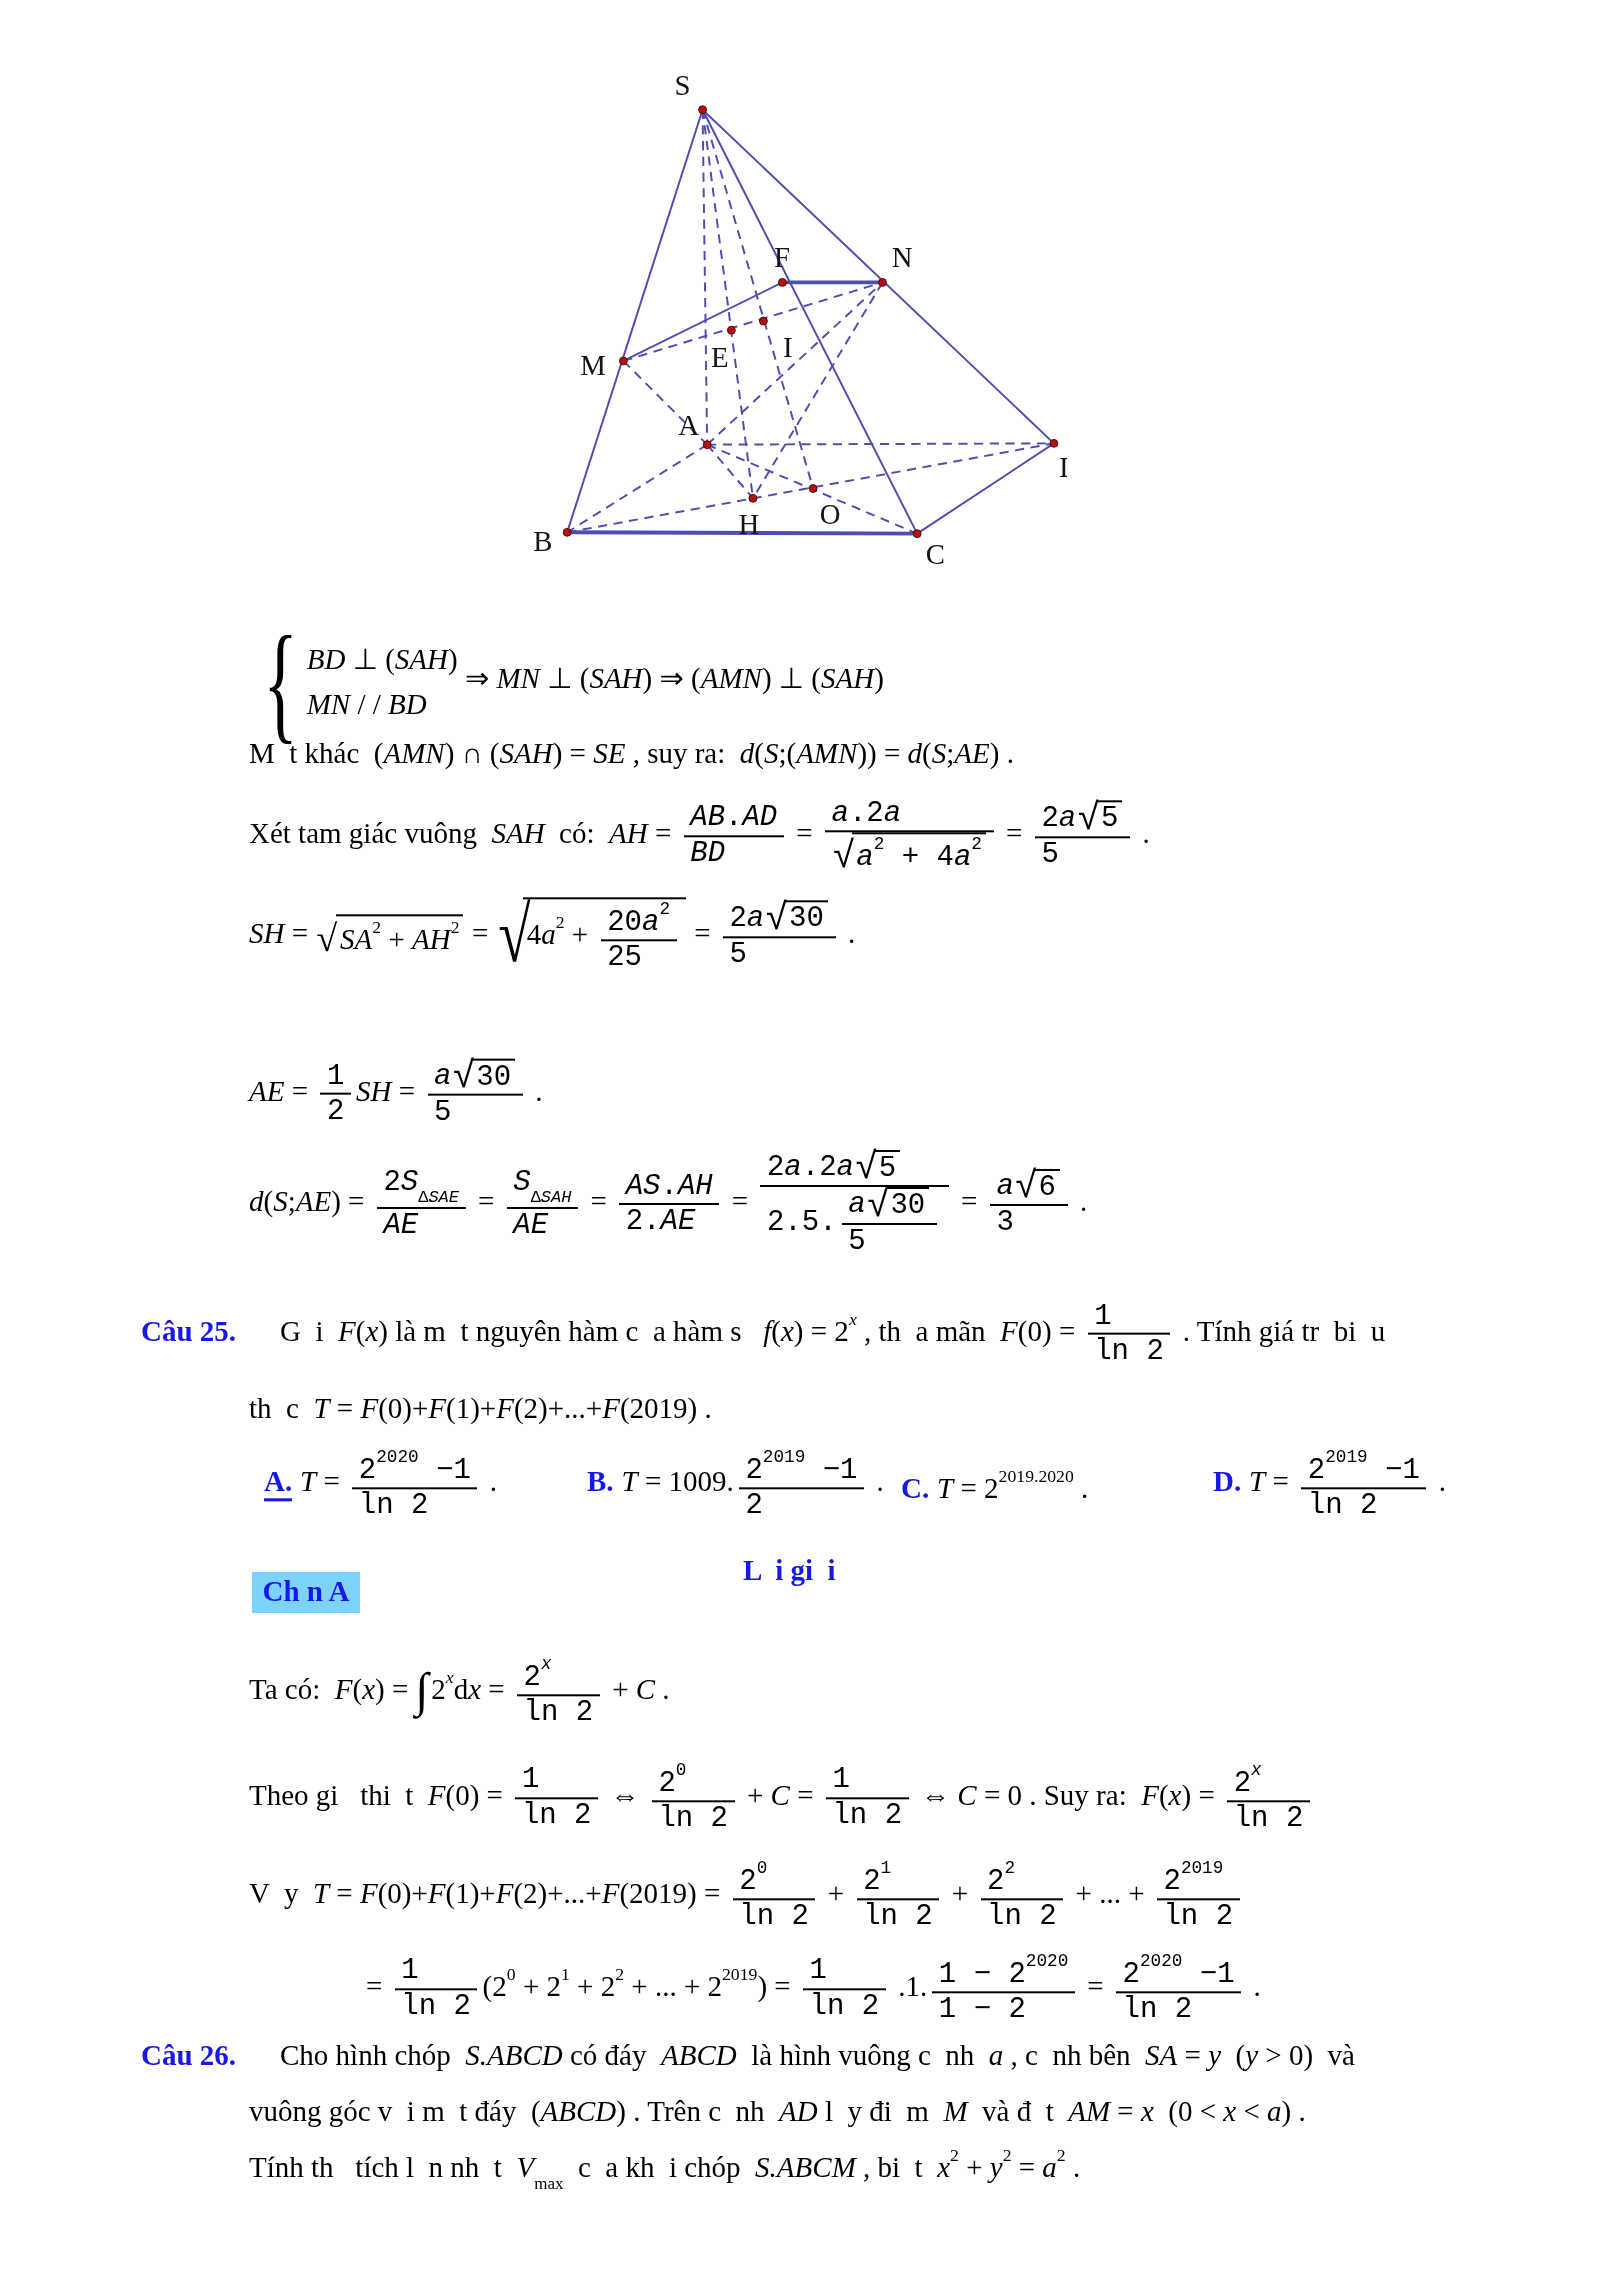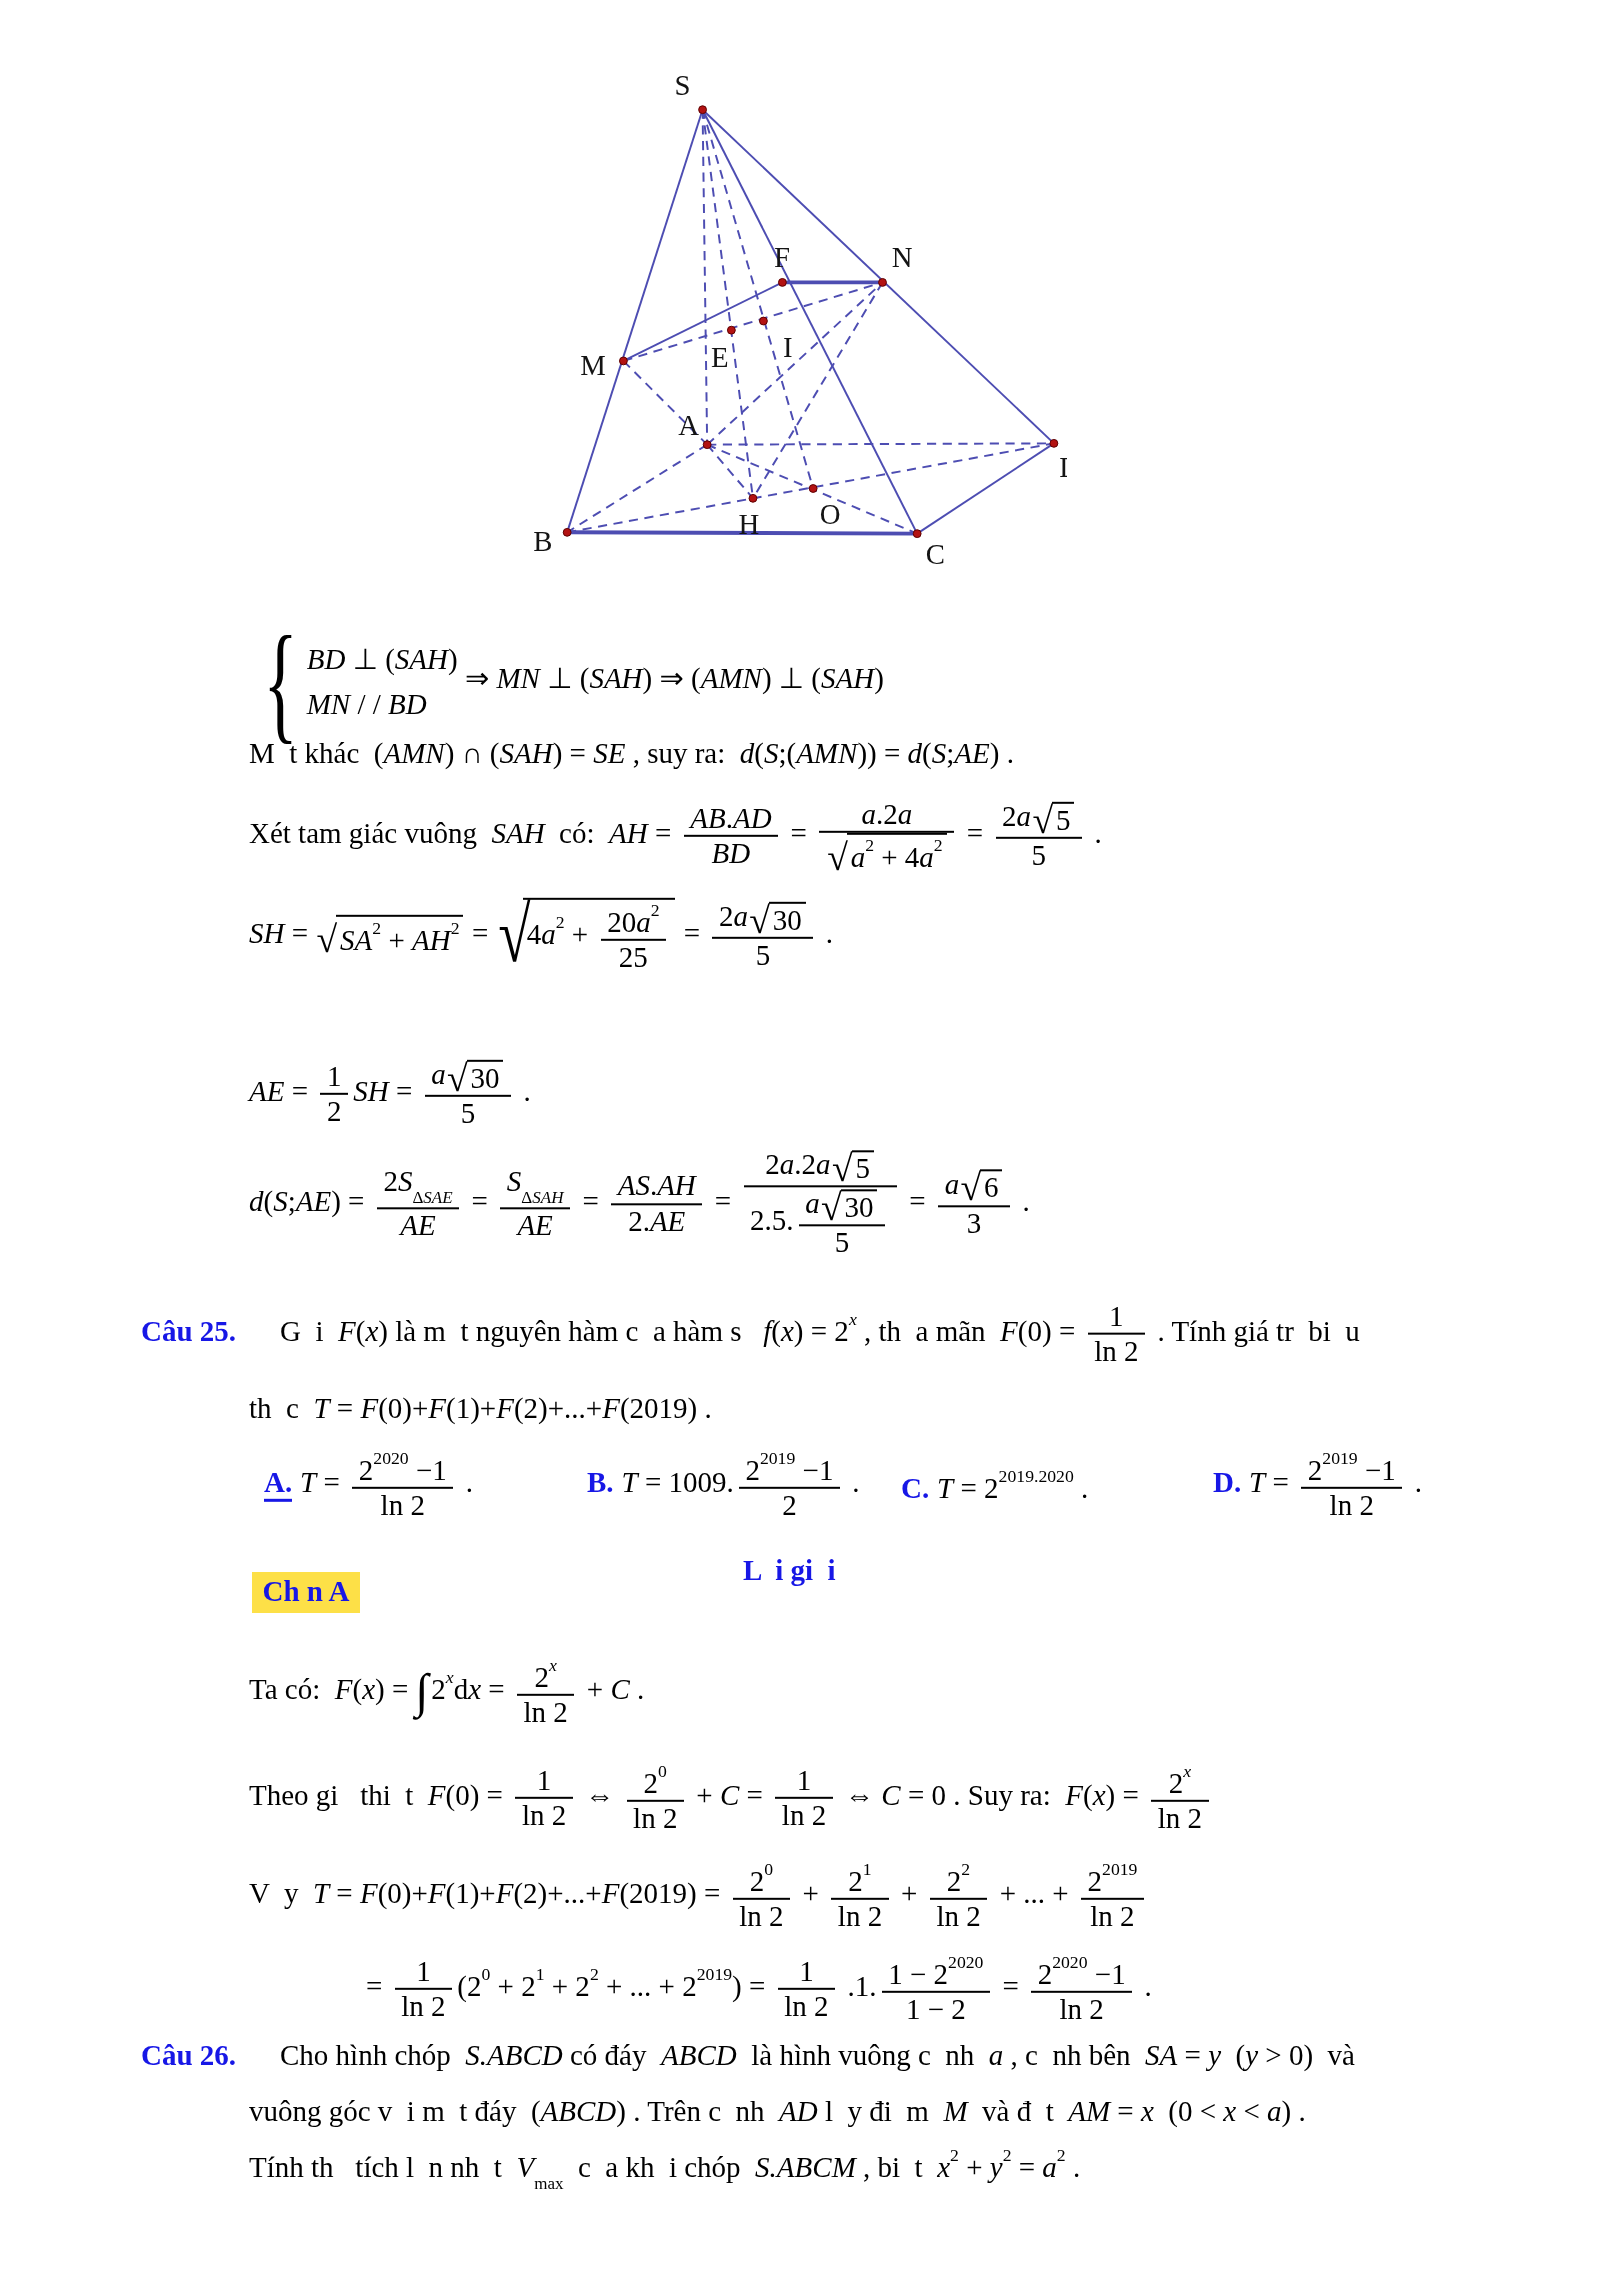--- a/index.html
+++ b/index.html
@@ -2,21 +2,21 @@
 <html style="font-size:10.5px"><head>
 <meta charset="utf-8">
 <style>
   html,body{margin:0;padding:0;background:#fff;}
   .page{position:relative;width:1623px;height:2295px;background:#ffffff;overflow:hidden;
         font-family:"Liberation Serif",serif;font-size:29px;color:#000;}
   .line{position:absolute;white-space:pre;transform:translateY(-50%);line-height:1.25;}
   .r{font-style:normal;}
   .i{font-style:italic;}
   
-  .frac{display:inline-block;vertical-align:middle;text-align:center;margin:0 5.2px;}
+  .frac{display:inline-block;vertical-align:middle;margin:0 5.2px;font-family:Liberation Mono, monospace;}
   .num,.den{display:block;padding:0 6.5px;line-height:1.15;}
   .den{border-top:2.6px solid #000;}
   
   .sqrt{display:inline-block;vertical-align:middle;position:relative;padding-left:19.6px;margin:0 1.3px;}
   .rad{position:absolute;left:0;bottom:-5.2px;font-size:1.3em;}
   .radbody{display:inline-block;border-top:2.6px solid #000;padding:0 3.9px;}
   .sqrt.tall{padding-left:26px;}
   .sqrt.tall > .rad{font-size:2.7em;bottom:-9.2px;left:-3.9px;transform:scaleX(.75);}
   
   .sup{font-size:17.7px;vertical-align:15.7px;letter-spacing:0;}
@@ -24,21 +24,21 @@
   .intg{font-size:48px;vertical-align:middle;line-height:0;position:relative;top:-1.3px;margin-right:2.6px;}
   
   .brace{display:inline-block;vertical-align:middle;font-size:131px;font-weight:400;
          transform:scaleX(.55);line-height:1;margin-right:-5.2px;}
   .sysrows{display:inline-flex;flex-direction:column;gap:8px;vertical-align:middle;}
   
   .qlbl{color:#1717e6;font-weight:bold;display:inline-block;width:139px;margin-left:28px;}
   .optlbl{color:#1717e6;font-weight:bold;margin-right:7.9px;}
   .optlbl.ul{border-bottom:3.9px solid #1717e6;padding-bottom:0.7px;}
   .heading{color:#1717e6;font-weight:bold;margin-top:20px;}
-  .chon{position:absolute;background:#fde047;color:#1717e6;font-weight:bold;
+  .chon{position:absolute;background:#7dd3fc;color:#1717e6;font-weight:bold;
         padding:3.3px 10.5px 5.2px 10.5px;}
   
   .fig{position:absolute;left:452px;top:39px;width:615px;height:530px;}
   .ed{stroke:#4d4db2;fill:none;}
   .dash{stroke-width:3;stroke-dasharray:14 10;}
   .solid{stroke-width:3;}
   .thick{stroke-width:6;}
   .pt{fill:#b31212;stroke:#5c0000;stroke-width:1.5;}
   .plabel{font-size:44px;fill:#141414;font-family:"Liberation Serif",serif;}
 </style>

